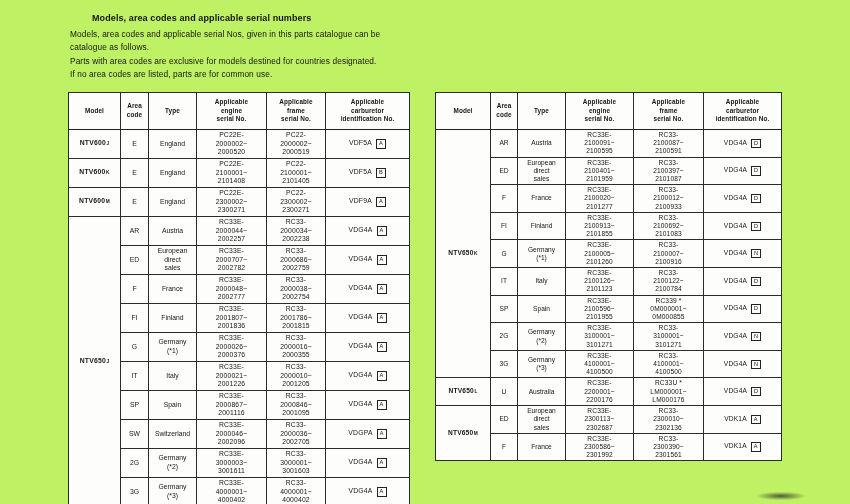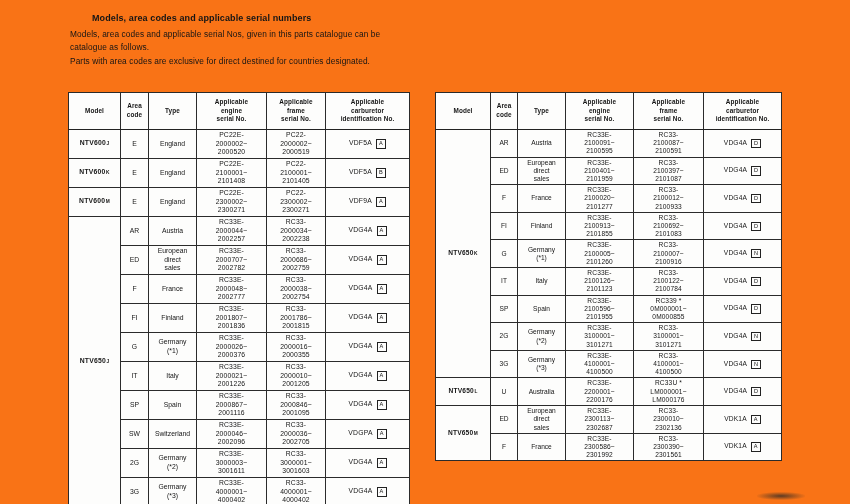--- a/index.html
+++ b/index.html
@@ -1,17 +1,17 @@
 <!DOCTYPE html>
 <html><head>
 <meta charset="utf-8">
 <style>
   html,body{margin:0;padding:0;background:#e8e8e6;}
   .page{
-    position:relative;width:850px;height:504px;background:#f97316;
+    position:relative;width:850px;height:504px;background:#bef264;
     font-family:"Liberation Sans",sans-serif;color:#151515;overflow:hidden;
     box-shadow:0 0 4px rgba(0,0,0,.2);
   }
   .intro{position:absolute;left:70px;top:13px;width:360px;}
   .title{font-weight:700;font-size:9px;margin-left:22px;margin-bottom:5px;letter-spacing:.1px;}
   .intro-line{font-size:8.3px;line-height:13.4px;letter-spacing:.1px;}
   table.parts-table{
     position:absolute;border-collapse:collapse;table-layout:fixed;
     border:1.5px solid #222;background:#fdfdfc;
   }
@@ -42,21 +42,22 @@
 </style>
 </head>
 <body>
 
 <div class="page">
 
   <div class="intro">
     <div class="title">Models, area codes and applicable serial numbers</div>
     <div class="intro-line">Models, area codes and applicable serial Nos, given in this parts catalogue can be</div>
     <div class="intro-line">catalogue as follows.</div>
-    <div class="intro-line">Parts with area codes are exclusive for direct destined for countries designated.</div>
+    <div class="intro-line">Parts with area codes are exclusive for models destined for countries designated.</div>
+    <div class="intro-line">If no area codes are listed, parts are for common use.</div>
   </div>
 
   <table class="parts-table t-left">
     <colgroup>
       <col style="width:52px">
         <col style="width:28px">
         <col style="width:48px">
       <col style="width:70px">
         <col style="width:59px">
         <col style="width:84px">

